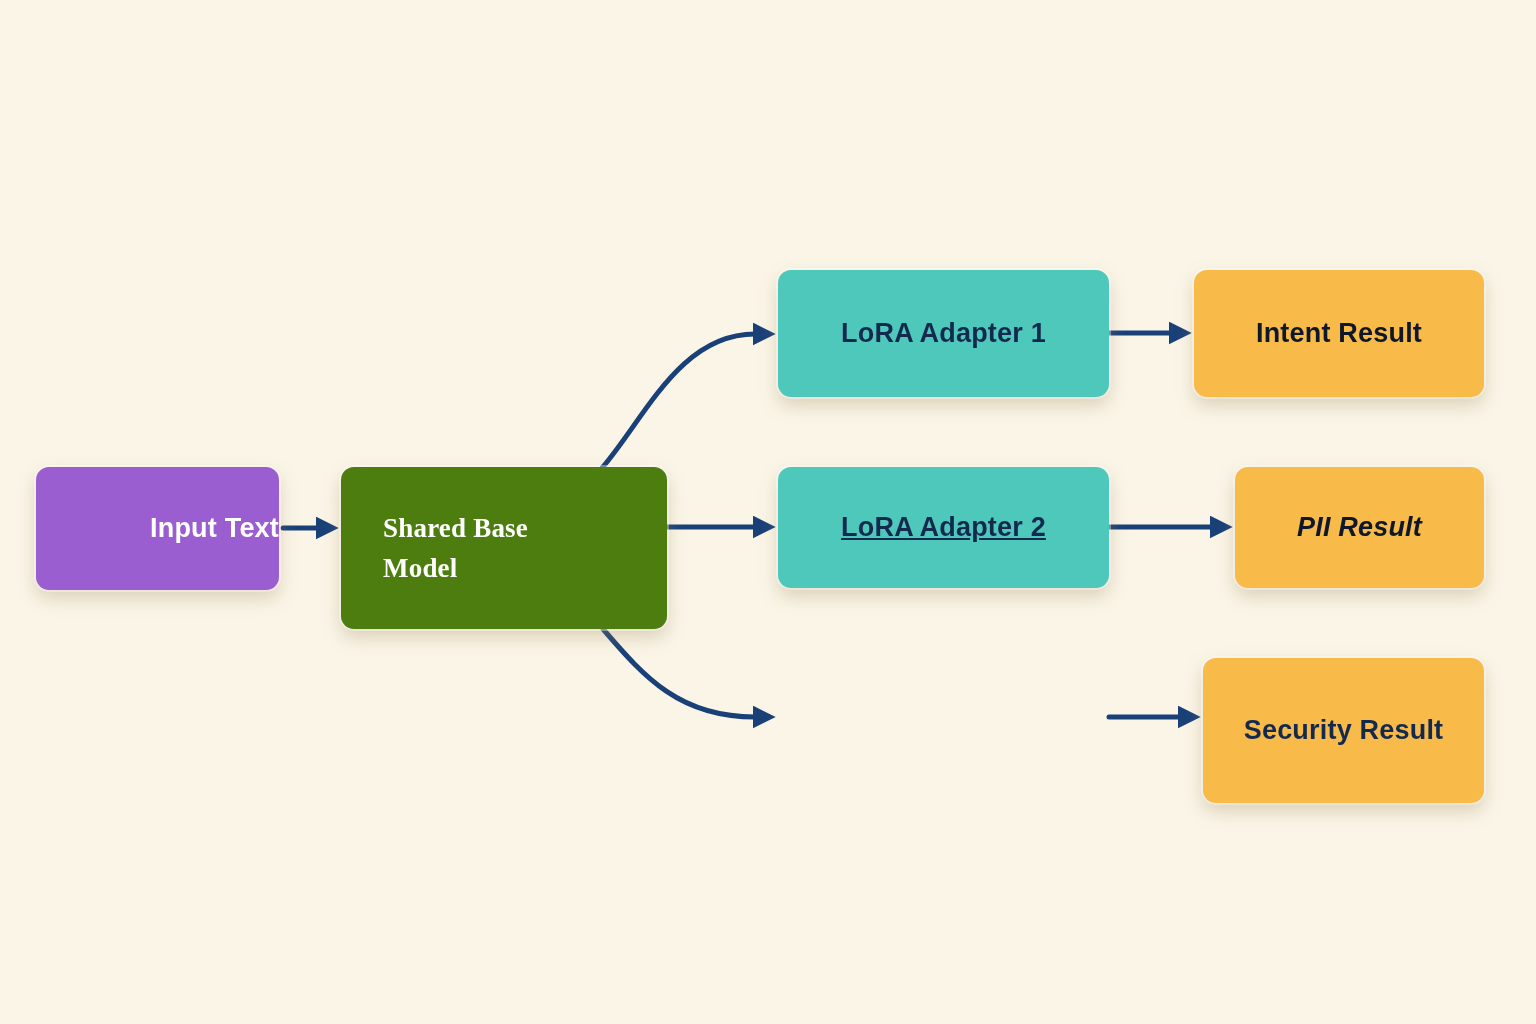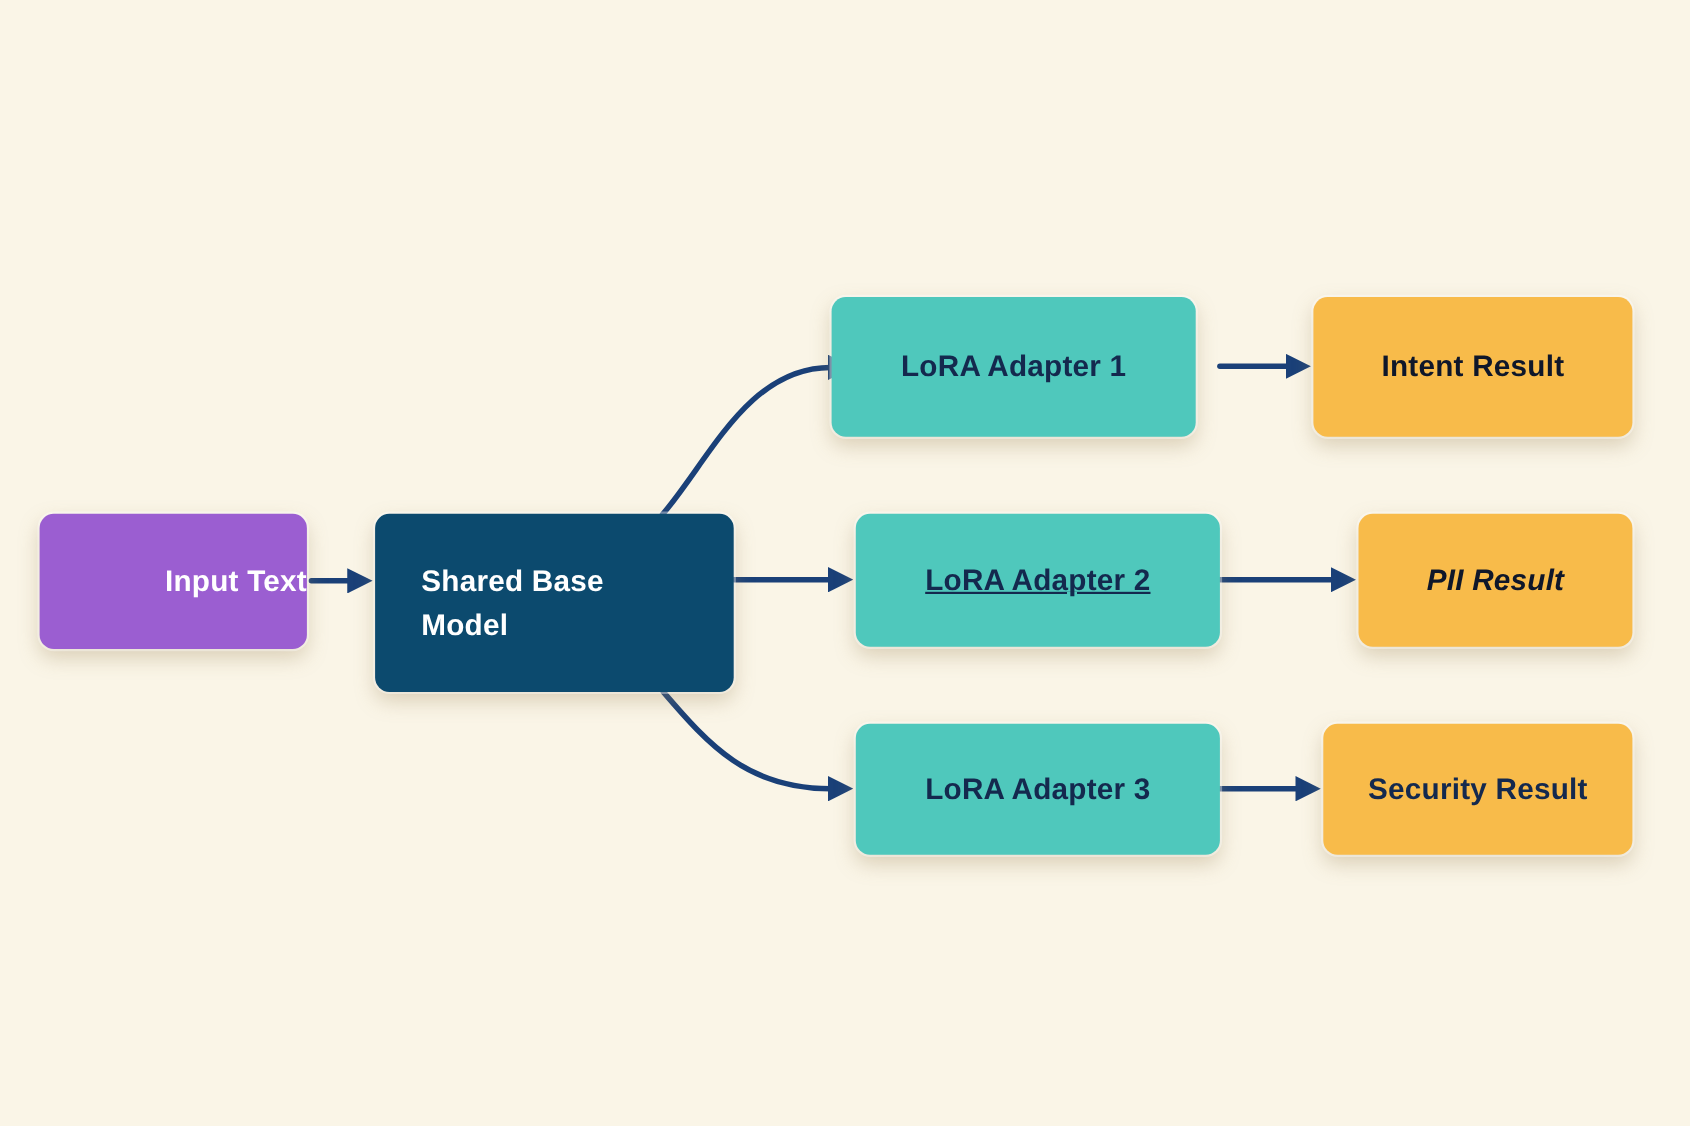--- a/index.html
+++ b/index.html
@@ -35,26 +35,26 @@
   .node .node-label {
     text-align: center;
     line-height: 1.5;
   }
 
   
   .n-input    { left: 36px;   top: 467px; width: 243px; height: 123px; }
   .n-base     { left: 341px;  top: 467px; width: 326px; height: 162px;
                 justify-content: flex-start; padding: 0 70px 0 42px; }
   .n-base .node-label { text-align: left; }
-  .n-lora1    { left: 756px;  top: 270px; width: 331px; height: 127px; }
+  .n-lora1    { left: 778px;  top: 270px; width: 331px; height: 127px; }
   .n-lora2    { left: 778px;  top: 467px; width: 331px; height: 121px; }
   .n-lora3    { left: 778px;  top: 658px; width: 331px; height: 119px; }
   .n-intent   { left: 1194px; top: 270px; width: 290px; height: 127px; }
   .n-pii      { left: 1235px; top: 467px; width: 249px; height: 121px; }
-  .n-security { left: 1203px; top: 658px; width: 281px; height: 119px; }
+  .n-security { left: 1203px; top: 658px; width: 281px; height: 145px; }
 </style>
 </head>
 <body style="background: rgb(250, 245, 231);">
 
 <div class="canvas">
 
   <svg class="edges-layer" viewBox="0 0 1536 1024" xmlns="http://www.w3.org/2000/svg">
     <defs>
       <marker id="arrowhead" viewBox="0 0 10 10" refX="1" refY="5" markerWidth="4.6" markerHeight="4.6" orient="auto">
         <path d="M 0 0 L 10 5 L 0 10 z" fill="#1a4078"></path>
@@ -68,35 +68,32 @@
       <path d="M 1109 333 L 1171 333" marker-end="url(#arrowhead)" stroke="#1a4078"></path>
       <path d="M 1109 527 L 1212 527" marker-end="url(#arrowhead)" stroke="#1a4078"></path>
       <path d="M 1109 717 L 1180 717" marker-end="url(#arrowhead)" stroke="#1a4078"></path>
     </g>
   </svg>
 
   <div class="node n-input" style="background: rgb(155, 94, 209); color: rgb(255, 255, 255); justify-content: flex-end;">
     <span class="node-label">Input Text</span>
   </div>
 
-  <div class="node n-base" style="background: #0c4a6e; color: rgb(255, 255, 255);">
+  <div class="node n-base" style="background: #4d7c0f; color: rgb(255, 255, 255); font-family: Liberation Serif, serif;">
     <span class="node-label">Shared Base Model</span>
   </div>
 
   <div class="node n-lora1" style="background: rgb(79, 200, 188); color: rgb(20, 41, 78);">
     <span class="node-label">LoRA Adapter 1</span>
   </div>
 
   <div class="node n-lora2" style="background: rgb(79, 200, 188); color: rgb(20, 41, 78); text-decoration: underline;">
     <span class="node-label">LoRA Adapter 2</span>
   </div>
 
-  <div class="node n-lora3" style="background: rgb(79, 200, 188); color: rgb(20, 41, 78);">
-    <span class="node-label">LoRA Adapter 3</span>
-  </div>
 
   <div class="node n-intent" style="background: rgb(248, 187, 74); color: #0f172a; justify-content: center;">
     <span class="node-label">Intent Result</span>
   </div>
 
   <div class="node n-pii" style="background: rgb(248, 187, 74); color: #0f172a; font-style: italic;">
     <span class="node-label">PII Result</span>
   </div>
 
   <div class="node n-security" style="background: rgb(248, 187, 74); color: rgb(20, 41, 78);">

